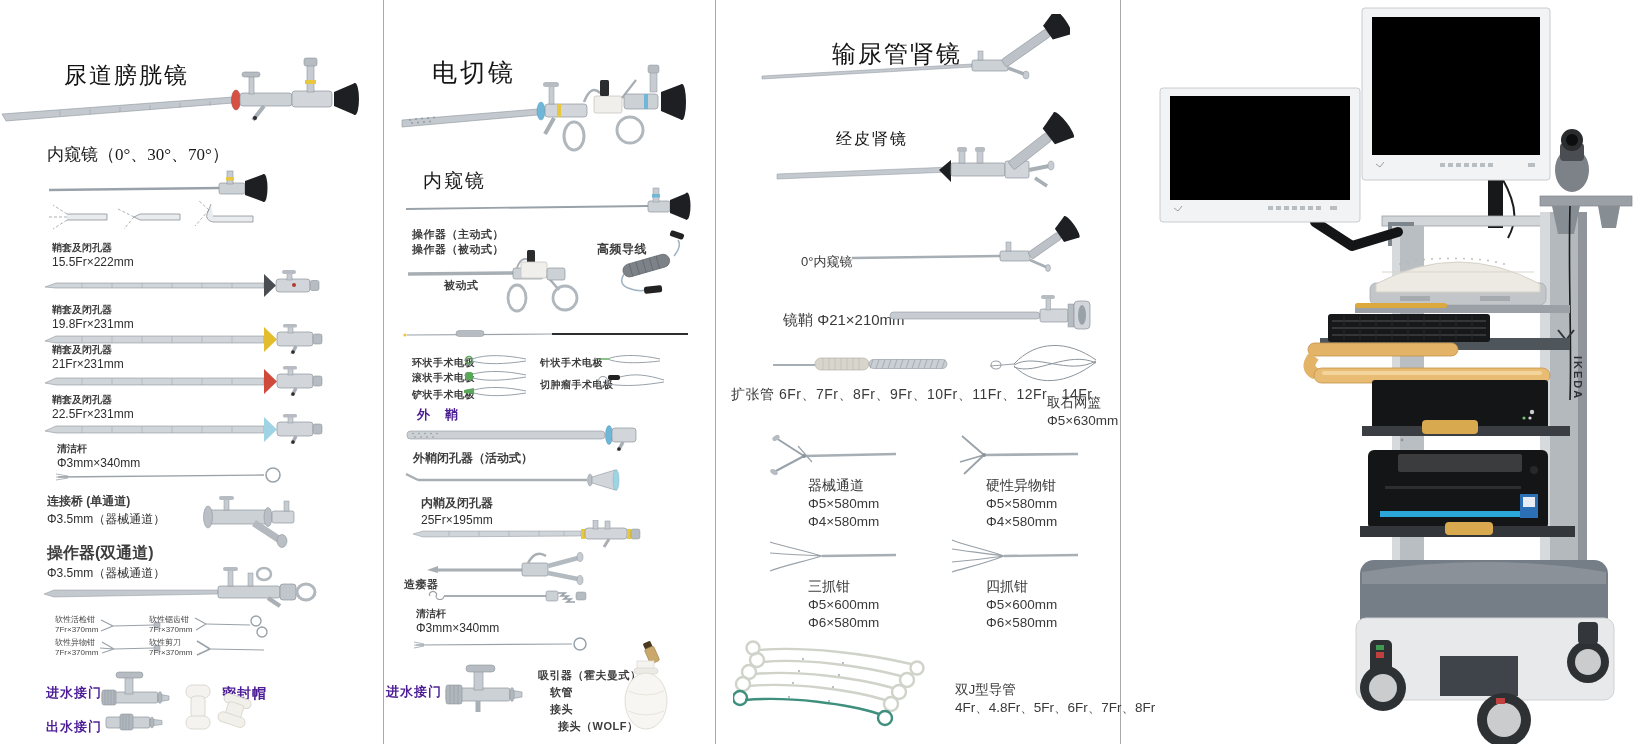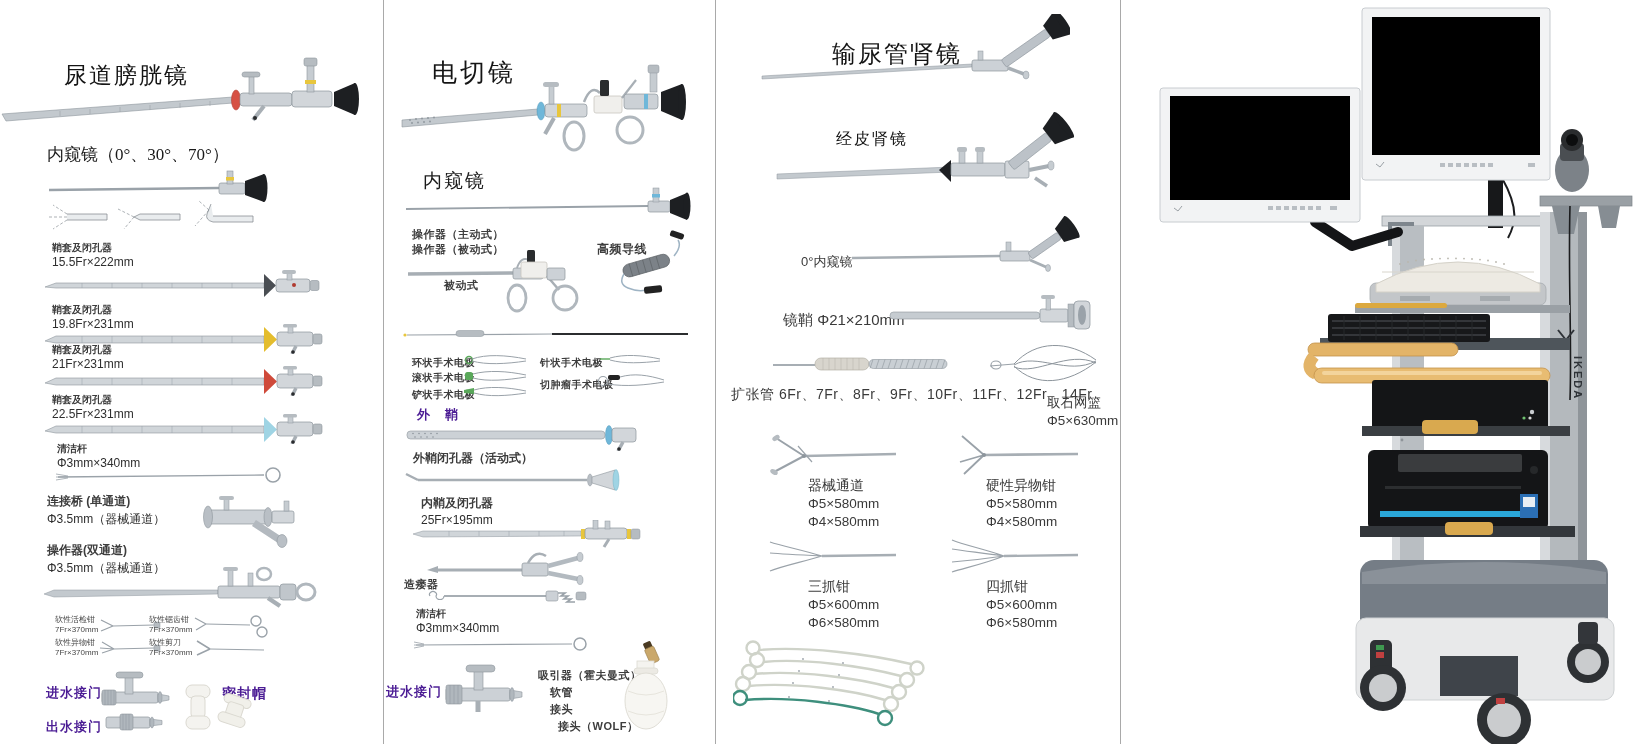--- a/index.html
+++ b/index.html
@@ -158,21 +158,21 @@
     <rect x="28" y="9" width="5" height="11" fill="#c6ccd1" stroke="#8d959c" stroke-width="0.5"></rect>
     <rect x="23" y="6" width="15" height="4" rx="2" fill="#b6bcc1"></rect>
     <rect x="76" y="21" width="22" height="12" rx="2" fill="#d2d6da" stroke="#8d959c" stroke-width="0.7"></rect>
     <rect x="88" y="11" width="5" height="10" fill="#c6ccd1" stroke="#8d959c" stroke-width="0.5"></rect>
     <line x1="58" y1="33" x2="84" y2="50" stroke="#c0c6cb" stroke-width="7"></line>
     <line x1="58" y1="33" x2="84" y2="50" stroke="#8d959c" stroke-width="7" fill="none" opacity="0.25"></line>
     <ellipse cx="86" cy="51" rx="5" ry="6.5" fill="#b9bfc5" stroke="#8d959c" stroke-width="0.6"></ellipse>
   </svg>
 
   <div class="abs" style="left:47px;top:543px">
-    <div class="t-name" style="font-size:12px">操作器(双通道)</div>
+    <div class="t-name" style="font-size:16px">操作器(双通道)</div>
     <div class="t-size" style="margin-top:3px">Φ3.5mm（器械通道）</div>
   </div>
   <svg class="abs" style="left:40px;top:564px" width="285" height="44" viewBox="0 0 285 44">
     <polygon points="4,30 14,26 178,26 178,30 14,33" fill="#c3c9ce" stroke="#8d959c" stroke-width="0.5"></polygon>
     <rect x="178" y="22" width="62" height="12" rx="2" fill="#ccd1d6" stroke="#8d959c" stroke-width="0.7"></rect>
     <rect x="188" y="6" width="5" height="16" fill="#c6ccd1" stroke="#8d959c" stroke-width="0.5"></rect>
     <rect x="183" y="3" width="15" height="4" rx="2" fill="#b6bcc1"></rect>
     <rect x="208" y="9" width="5" height="13" fill="#c6ccd1" stroke="#8d959c" stroke-width="0.5"></rect>
     <ellipse cx="224" cy="10" rx="7" ry="6" fill="none" stroke="#b0b7bd" stroke-width="2.5"></ellipse>
     <line x1="228" y1="34" x2="240" y2="42" stroke="#a8afb5" stroke-width="4.5"></line>
@@ -605,20 +605,24 @@
         <circle cx="70" cy="23" r="0.9"></circle>
         <circle cx="110" cy="27" r="0.9"></circle>
         <circle cx="66" cy="35" r="0.9"></circle>
         <circle cx="106" cy="39" r="0.9"></circle>
         <circle cx="60" cy="47" r="0.9"></circle>
         <circle cx="100" cy="51" r="0.9"></circle>
         <circle cx="56" cy="61" r="0.9"></circle>
         <circle cx="96" cy="65" r="0.9"></circle>
       </g>
   </svg>
+  <div class="abs" style="left:955px;top:681px">
+    <div class="t-3n" style="font-size:13.5px">双J型导管</div>
+    <div class="t-3s">4Fr、4.8Fr、5Fr、6Fr、7Fr、8Fr</div>
+  </div>
 
   <svg class="abs" style="left:1100px;top:0" width="546" height="744" viewBox="0 0 546 744">
 
     <rect x="388" y="170" width="15" height="58" fill="#17181a"></rect>
     <path d="M402 178 C 420 210, 415 225, 408 238" stroke="#1b1c1e" stroke-width="2" fill="none"></path>
 
     <rect x="282" y="216" width="178" height="10" fill="#d3d6d9" stroke="#9aa0a5" stroke-width="0.8"></rect>
     <rect x="288" y="222" width="26" height="24" fill="#7e868d"></rect>
     <circle cx="295" cy="229" r="1.5" fill="#5d646a"></circle>
       <circle cx="305" cy="229" r="1.5" fill="#5d646a"></circle>

